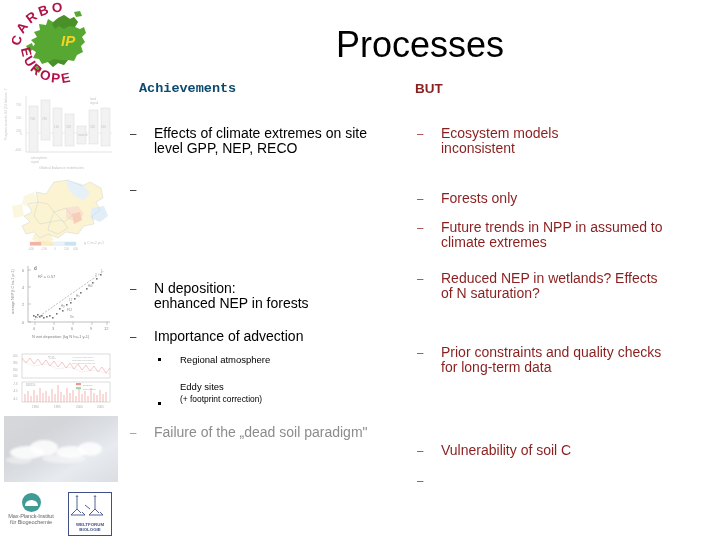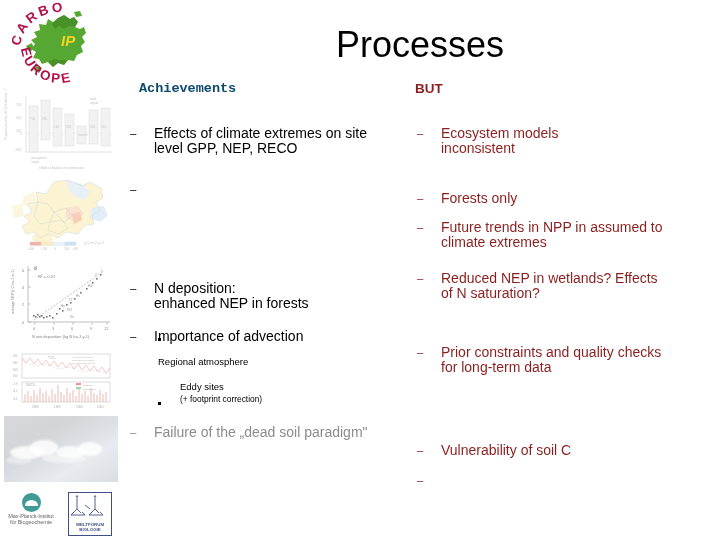--- a/index.html
+++ b/index.html
@@ -575,21 +575,21 @@
         <div class="bullet left-bullet" style="top: 329px;">
           <span class="dash">–</span>
           <span class="btext">Importance of advection</span>
         </div>
         <div class="bullet left-bullet dim-bullet" style="top: 425px;">
           <span class="dash">–</span>
           <span class="btext">Failure of the „dead soil paradigm"</span>
         </div>
       </div>
     <div id="left-subbullets">
-        <div class="subbullet" style="top: 334px; flex-direction: column;">
+        <div class="subbullet" style="top: 354px;">
           <span class="sqr">
             <i></i>
           </span>
           <span class="stext"><span>Regional atmosphere</span></span>
         </div>
         <div class="subbullet" style="top: 381px; align-items: flex-end;">
           <span class="sqr">
             <i></i>
           </span>
           <span class="stext"><span>Eddy sites</span><br><span class="small">(+ footprint correction)</span></span>

